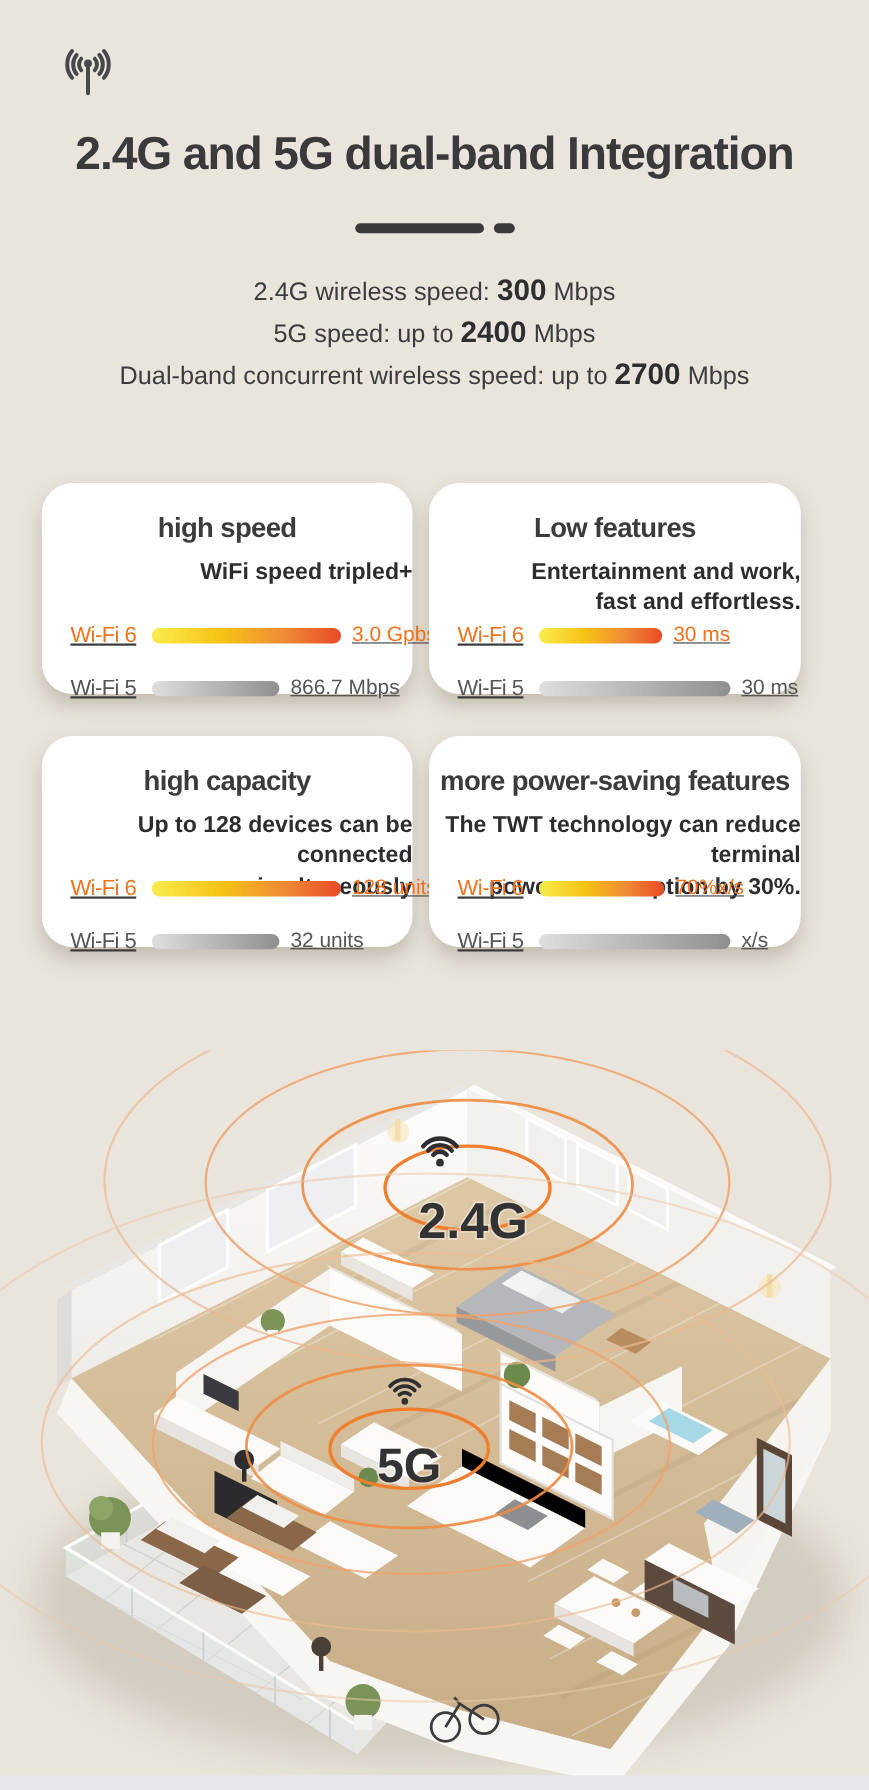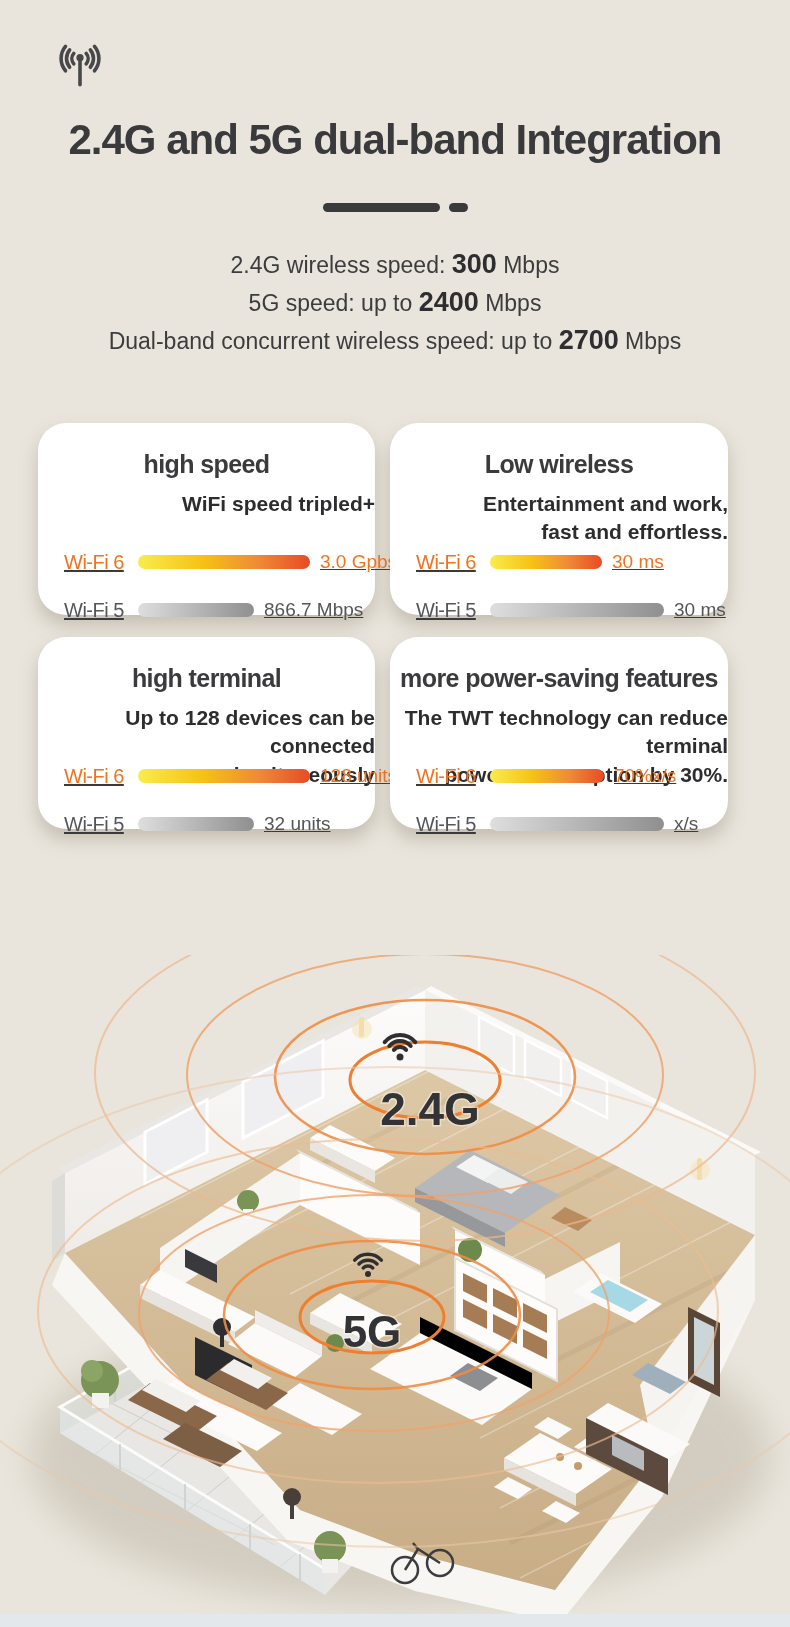--- a/index.html
+++ b/index.html
@@ -22,20 +22,21 @@
   .speeds .line{line-height:37px;}
   .speeds b{font-size:27px; font-weight:bold; color:#2e2e30;}
   
   .cards{
     position:absolute; top:423px; left:38px; width:714px;
     display:grid; grid-template-columns:337px 338px; column-gap:15px; row-gap:22px;
   }
   .card{
     position:relative; height:192px; background:#ffffff; border-radius:28px;
     box-shadow:0 10px 18px rgba(130,118,98,.35);
+    margin-top:16px;
   }
   .card-title{margin-top:27px; text-align:center; font-size:25px; font-weight:bold; letter-spacing:-0.6px; color:#3b3b3d;}
   .card-sub{margin-top:11px; text-align:right; font-size:21px; font-weight:bold; color:#2d2d2f; line-height:1.35; white-space:pre-line;}
   .meter-row{position:absolute; left:26px; right:12px; display:flex; align-items:center; height:22px;text-decoration:underline;}
   .row-w6{top:128px;}
   .row-w5{top:176px;}
   .meter-label{min-width:64px; font-size:20px; letter-spacing:-0.5px;}
   .w6 .meter-label,.w6 .meter-value{color:#f2731d;}
   .w5 .meter-label,.w5 .meter-value{color:#55565a;}
   .bar{height:14px; border-radius:7px; margin-left:10px; flex:none;}
@@ -88,37 +89,37 @@
         <span class="meter-value">3.0 Gpbs</span>
       </div>
       <div class="meter-row row-w5 w5">
         <span class="meter-label">Wi-Fi 5</span>
         <div class="bar bar-w5" style="width: 116px;"></div>
         <span class="meter-value">866.7 Mbps</span>
       </div>
     </div>
 
     <div class="card">
-      <div class="card-title">Low wireless</div>
+      <div class="card-title">Low features</div>
       <div class="card-sub">Entertainment and work,
 fast and effortless.</div>
       <div class="meter-row row-w6 w6">
         <span class="meter-label">Wi-Fi 6</span>
         <div class="bar bar-w6" style="width: 112px;"></div>
         <span class="meter-value">30 ms</span>
       </div>
       <div class="meter-row row-w5 w5">
         <span class="meter-label">Wi-Fi 5</span>
         <div class="bar bar-w5" style="width: 174px;"></div>
         <span class="meter-value">30 ms</span>
       </div>
     </div>
 
     <div class="card">
-      <div class="card-title">high terminal</div>
+      <div class="card-title">high capacity</div>
       <div class="card-sub">Up to 128 devices can be connected
 simultaneously</div>
       <div class="meter-row row-w6 w6">
         <span class="meter-label">Wi-Fi 6</span>
         <div class="bar bar-w6" style="width: 172px;"></div>
         <span class="meter-value">128 units</span>
       </div>
       <div class="meter-row row-w5 w5">
         <span class="meter-label">Wi-Fi 5</span>
         <div class="bar bar-w5" style="width: 116px;"></div>

